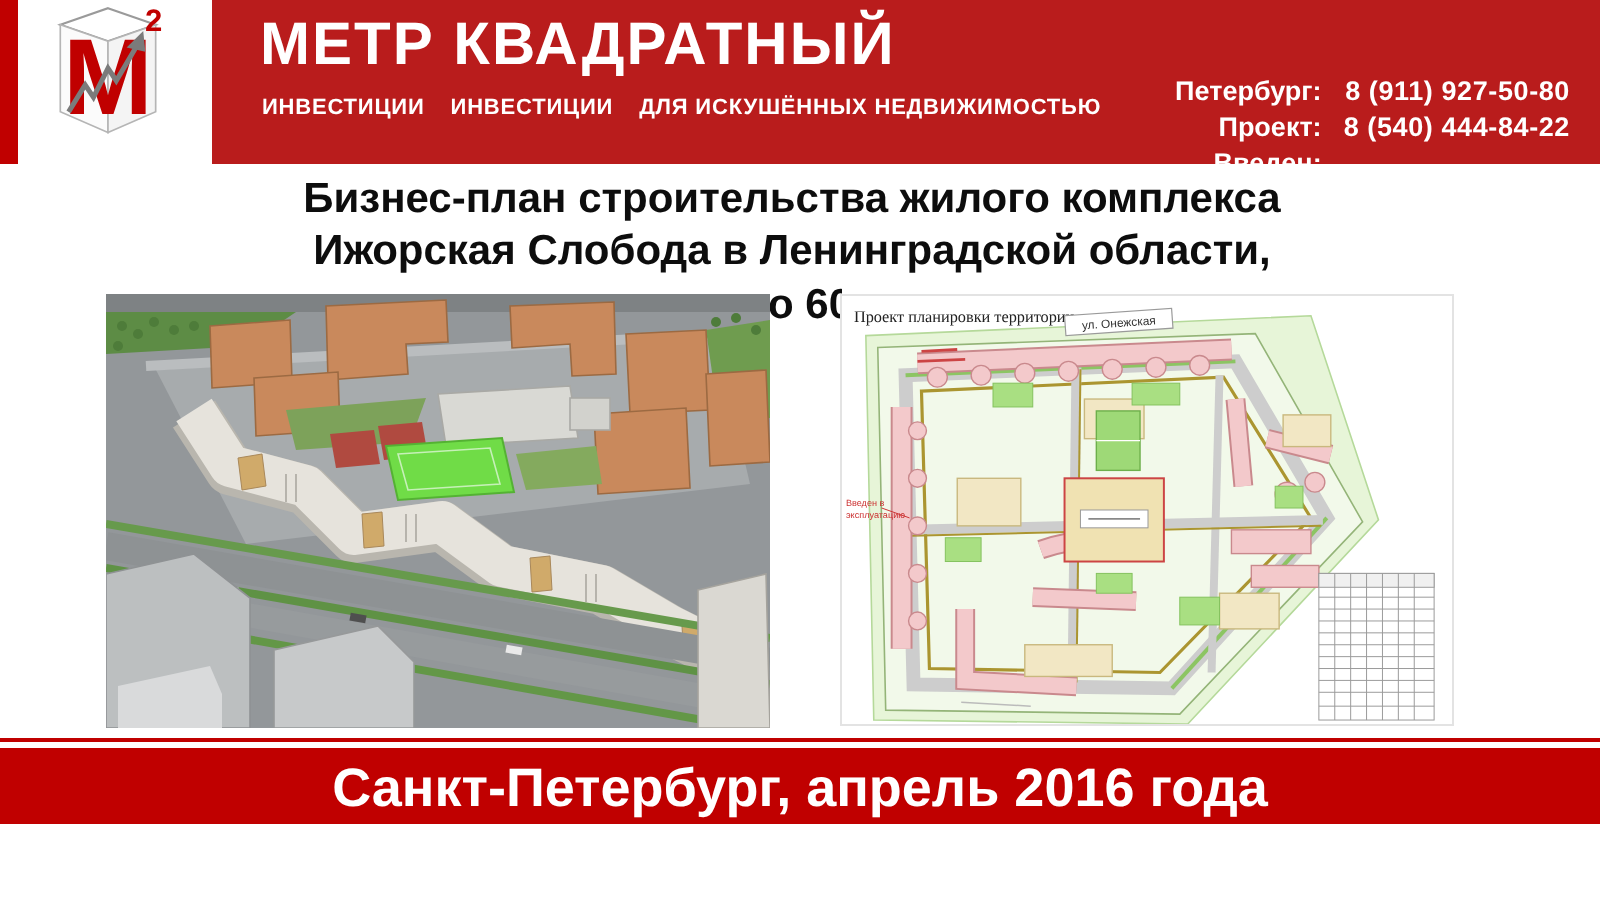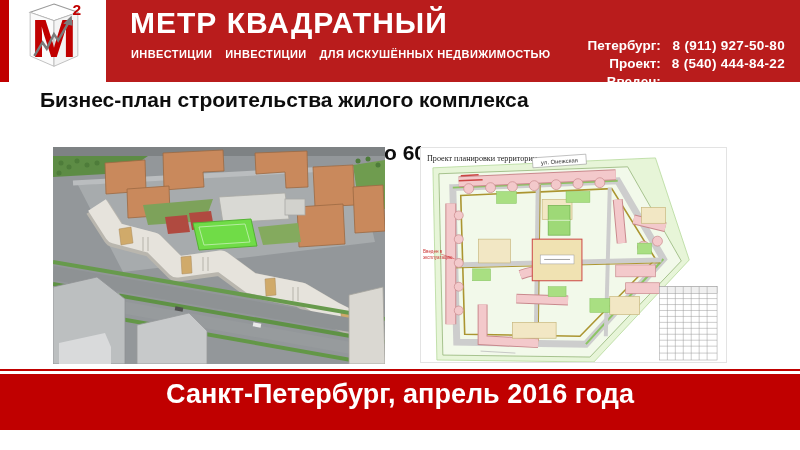--- a/index.html
+++ b/index.html
@@ -12,32 +12,32 @@
   .company-name{position:absolute;left:24px;top:6px;color:#fff;font-weight:bold;
                 font-size:30px;letter-spacing:1px;white-space:nowrap;}
   .tagline{position:absolute;left:25px;top:48px;display:flex;gap:13px;color:#fff;
            font-weight:bold;font-size:11px;letter-spacing:.4px;white-space:nowrap;}
   .contacts{position:absolute;right:15px;top:11px;display:grid;
             grid-template-columns:auto auto;column-gap:11px;row-gap:4px;
             color:#fff;font-weight:bold;font-size:13.5px;line-height:14px;margin-top:28px;}
   .contact-city{text-align:right;}
   .contact-phone{text-align:right;letter-spacing:.3px;}
   
-  .title-block{position:absolute;left:40px;top:87px;width:712px;
+  .title-block{position:absolute;left:40px;top:87px;width:712px;text-align:center;
                color:#0d0d0d;font-weight:bold;font-size:21px;line-height:26px;}
   .title-frag{position:absolute;left:384px;top:141px;width:37px;height:25px;overflow:hidden;
               color:#0d0d0d;font-weight:bold;font-size:21px;white-space:nowrap;}
   
   .render-img{position:absolute;left:53px;top:147px;width:332px;height:217px;}
   .plan-img{position:absolute;left:420px;top:147px;width:307px;height:216px;
             background:#fff;border:1px solid #e3e3e3;box-sizing:border-box;}
   .render-img svg,.plan-img svg{display:block;width:100%;height:100%;}
   
   .footer-line{position:absolute;left:0;top:369px;width:800px;height:2px;background:#c00000;}
-  .footer-bar{position:absolute;left:0;top:374px;width:800px;height:56px;background:#c00000;
+  .footer-bar{position:absolute;left:0;top:374px;width:800px;height:38px;background:#c00000;
               color:#fff;font-weight:bold;font-size:27px;line-height:40px;text-align:center;}
 </style>
 </head>
 <body>
 
 <div class="slide">
 
   <div class="accent-stripe"></div>
 
   <div class="logo-box">
@@ -63,20 +63,21 @@
       <span class="contact-city">Петербург:</span>
       <span class="contact-phone">8 (911) 927-50-80</span>
       <span class="contact-city">Проект:</span>
       <span class="contact-phone">8 (540) 444-84-22</span>
       <span class="contact-city">Введен:</span>
     </div>
   </div>
 
   <div class="title-block">
     <div>Бизнес-план строительства жилого комплекса</div>
+    <div>Ижорская Слобода в Ленинградской области,</div>
   </div>
   <div class="title-frag">о 60</div>
 
   <div class="render-img">
     <svg viewBox="0 0 332 217" preserveAspectRatio="none">
       <rect x="0" y="0" width="332" height="217" fill="#93979a"></rect>
       <rect x="0" y="0" width="332" height="9" fill="#7e8284"></rect>
       <polygon points="0,9 95,9 70,26 0,30" fill="#5d8c45"></polygon>
       <polygon points="25,38 305,22 322,95 70,125" fill="#a7abad"></polygon>
       <line x1="20" y1="36" x2="310" y2="20" stroke="#babdbf" stroke-width="5"></line>

